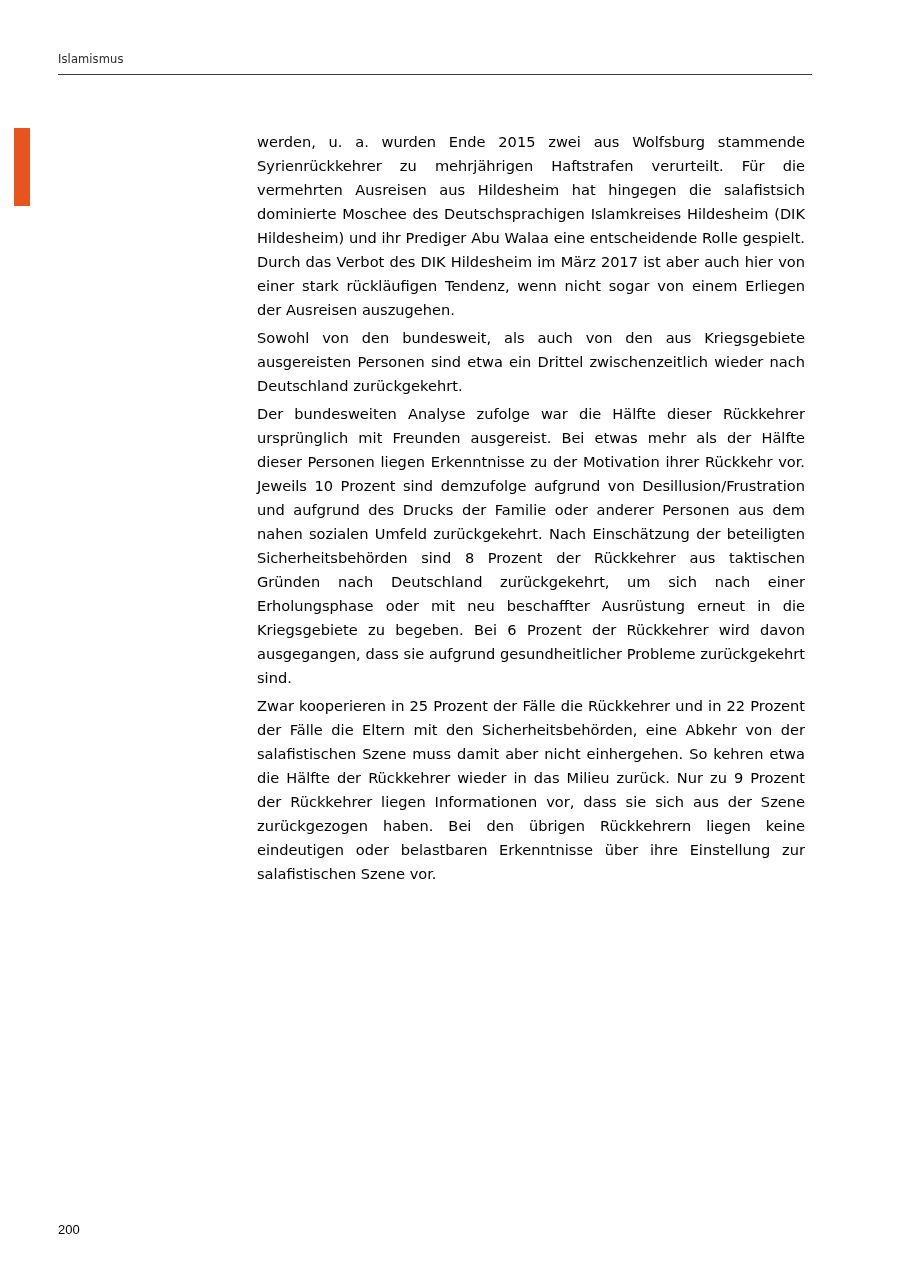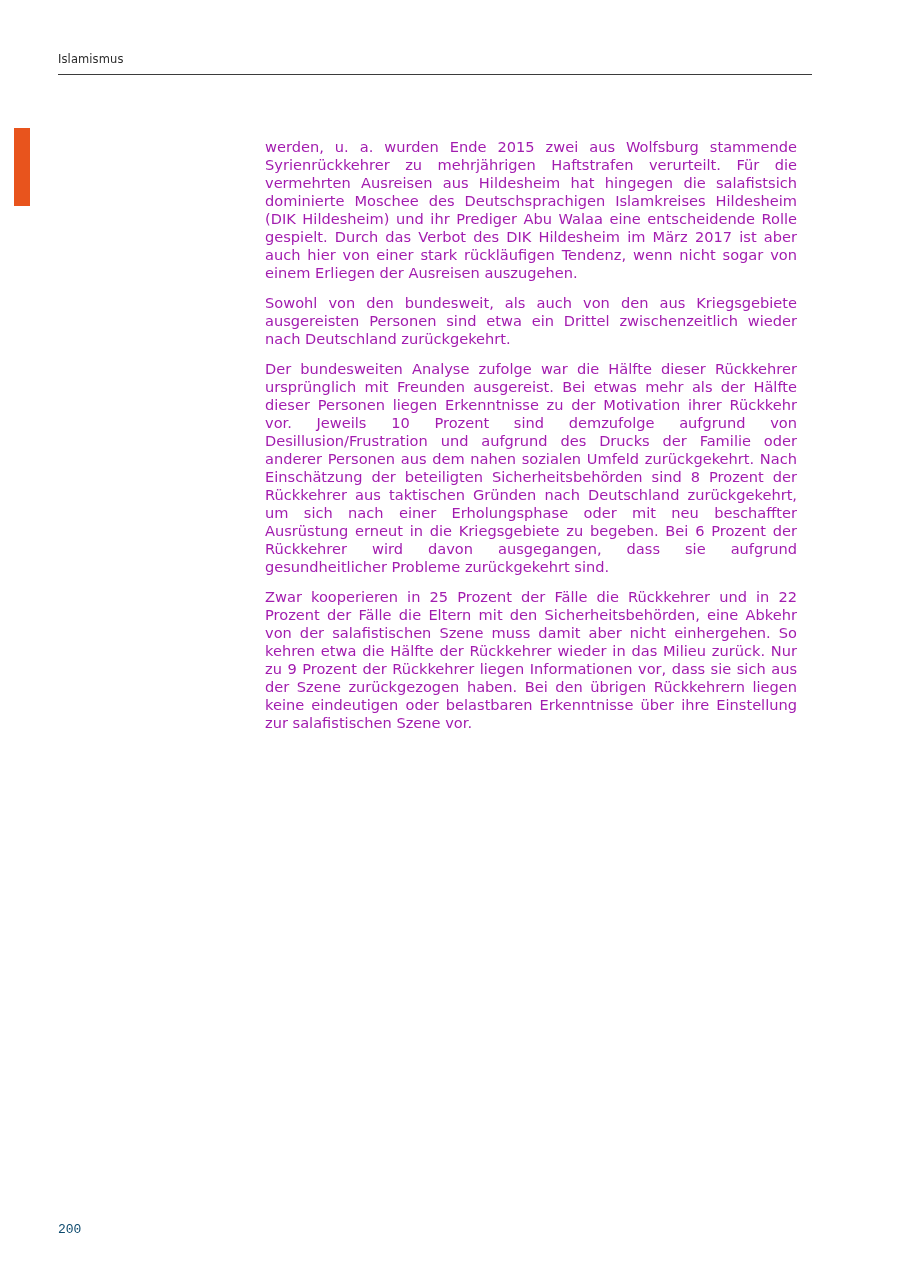--- a/index.html
+++ b/index.html
@@ -47,39 +47,39 @@
     height: 78px;
     background: #e8541d;
   }
   .body-col {
     position: absolute;
     left: 253px;
     top: 126px;
     width: 556px;
   }
   .body-col p {
-    margin: 12px;
+    margin: 4px;
     font-size: 14.6px;
-    line-height: 18px;
+    line-height: 24px;
     text-align: justify;
     text-justify: inter-word;
-    color: #a21caf;
+    color: #000000;
     font-family: "DejaVu Sans", sans-serif;
     hyphens: manual;
   }
   .body-col p.last-para {
     text-align: justify;
   }
   .page-number {
     position: absolute;
     left: 58px;
     top: 1222px;
     font-size: 13px;
-    color: #0c4a6e;
-    font-family: Liberation Mono, monospace;
+    color: #000000;
+    font-family: Liberation Sans, sans-serif;
   }
 </style>
 </head>
 <body>
 
 <div class="page">
 
   <div class="header-area">
     <div class="header-label">Islamismus</div>
     <div class="header-rule"></div>

